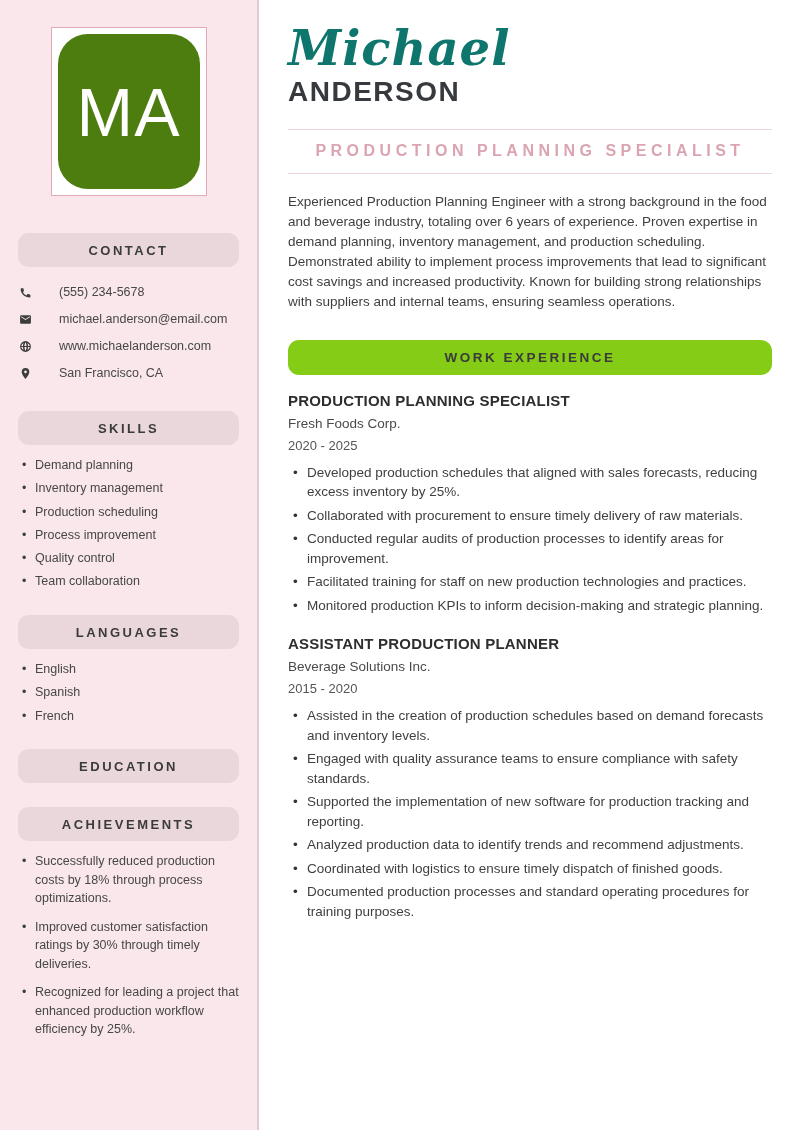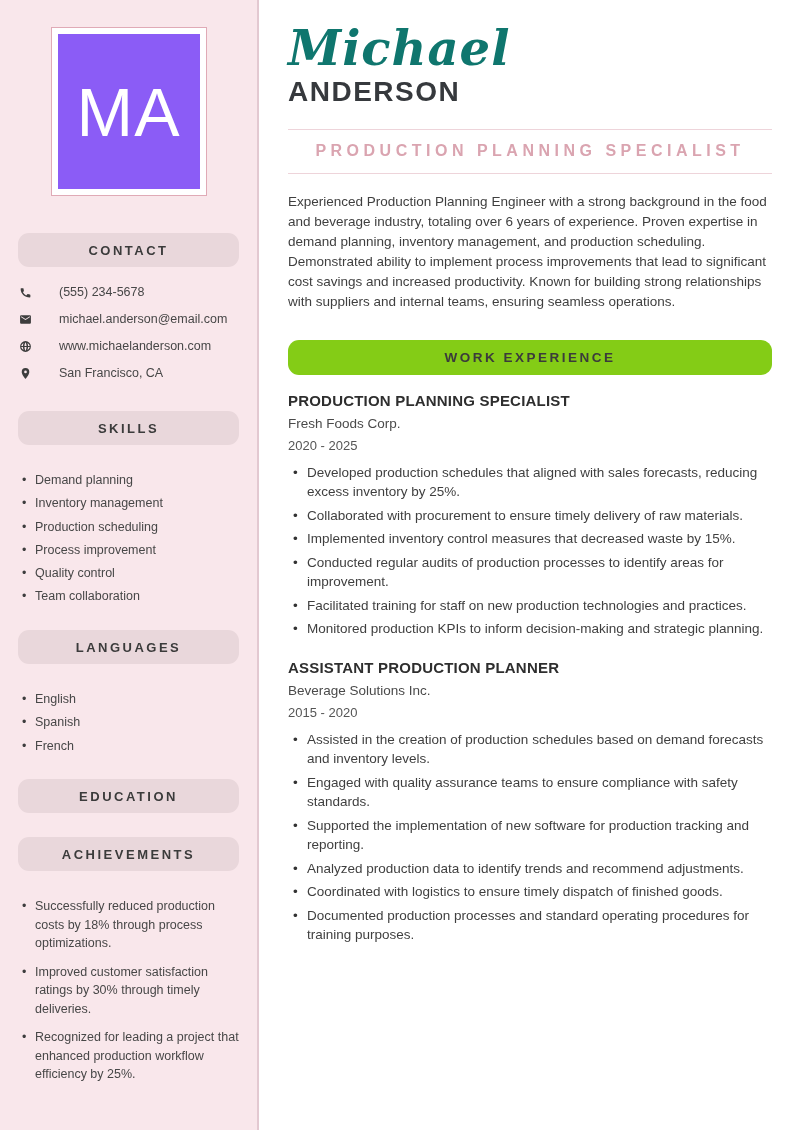--- a/index.html
+++ b/index.html
@@ -15,39 +15,39 @@
   .sidebar {
     width:259px; min-width:259px; height:1130px;
     background:#f9e7eb; border-right:2px solid #e3c9d1;
     padding:27px 18px 20px 18px;
   }
   .monogram-frame {
     width:156px; height:169px; margin:0 auto;
     background:#ffffff; border:1px solid #e0aab6; padding:6px;
   }
   .monogram {
-    width:100%; height:100%; background:#8b5cf6; color:#ffffff;
+    width:100%; height:100%; background:#4d7c0f; color:#ffffff;
     display:flex; align-items:center; justify-content:center;
-    font-size:68px; font-weight:500; letter-spacing:1px; line-height:1;
+    font-size:68px; font-weight:500; letter-spacing:1px; line-height:1;border-radius:30px;
   }
   .band {
     background:#e9d7db; color:#3b3b3b; text-align:center;
     font-size:13px; font-weight:bold; letter-spacing:2.5px;
     padding:10px 2px 9px 2px; margin-top:24px;border-radius:11px;
   }
   .band.first { margin-top:37px; }
   .contact-list { list-style:none; margin-top:12px; }
   .contact-item {
     display:flex; align-items:center; gap:27px;
     font-size:12.5px; color:#474747; padding:6.5px 0; line-height:1.1;
   }
   .cicon { width:14px; height:14px; display:inline-flex; align-items:center; justify-content:center; flex:0 0 14px; }
   .cicon svg { width:13px; height:13px; fill:#3d3d3d; }
 
-  .side-bullets { list-style:none; margin-top:26px; }
+  .side-bullets { list-style:none; margin-top:11px; }
   .side-bullets li {
     position:relative; padding-left:17px; font-size:12.5px; color:#474747;
     line-height:18.5px; margin-bottom:5px;
   }
   .side-bullets.tight li { margin-bottom:4.8px; line-height:18.5px; }
   .side-bullets.spaced li { margin-bottom:10px; }
   .side-bullets li::before {
     content:"•"; position:absolute; left:4px; top:0; color:#3d3d3d; font-size:12.5px;
   }
   .degree {
@@ -178,21 +178,20 @@
 
     <div class="band main-band">WORK EXPERIENCE</div>
 
     <section class="job">
       <h2 class="job-title">PRODUCTION PLANNING SPECIALIST</h2>
       <div class="job-company">Fresh Foods Corp.</div>
       <div class="job-dates">2020 - 2025</div>
       <ul class="job-bullets">
         <li>Developed production schedules that aligned with sales forecasts, reducing excess inventory by 25%.</li>
         <li>Collaborated with procurement to ensure timely delivery of raw materials.</li>
-        <li>Implemented inventory control measures that decreased waste by 15%.</li>
         <li>Conducted regular audits of production processes to identify areas for improvement.</li>
         <li>Facilitated training for staff on new production technologies and practices.</li>
         <li>Monitored production KPIs to inform decision-making and strategic planning.</li>
       </ul>
     </section>
 
     <section class="job">
       <h2 class="job-title">ASSISTANT PRODUCTION PLANNER</h2>
       <div class="job-company">Beverage Solutions Inc.</div>
       <div class="job-dates">2015 - 2020</div>

